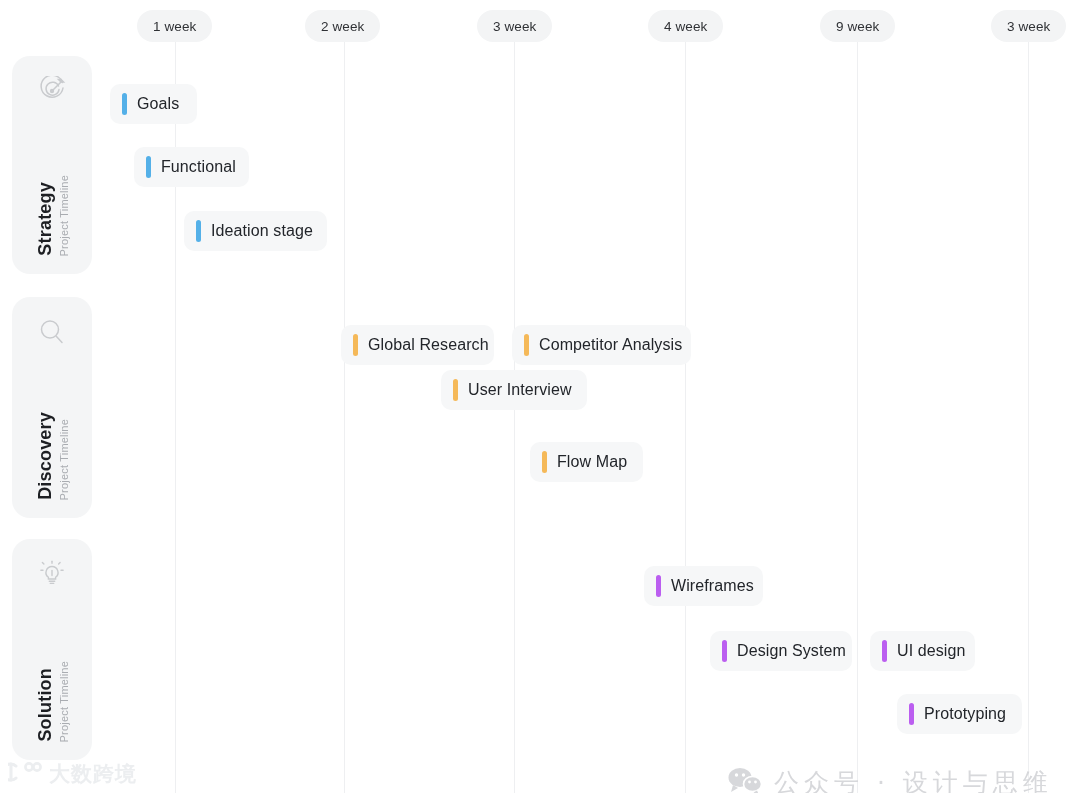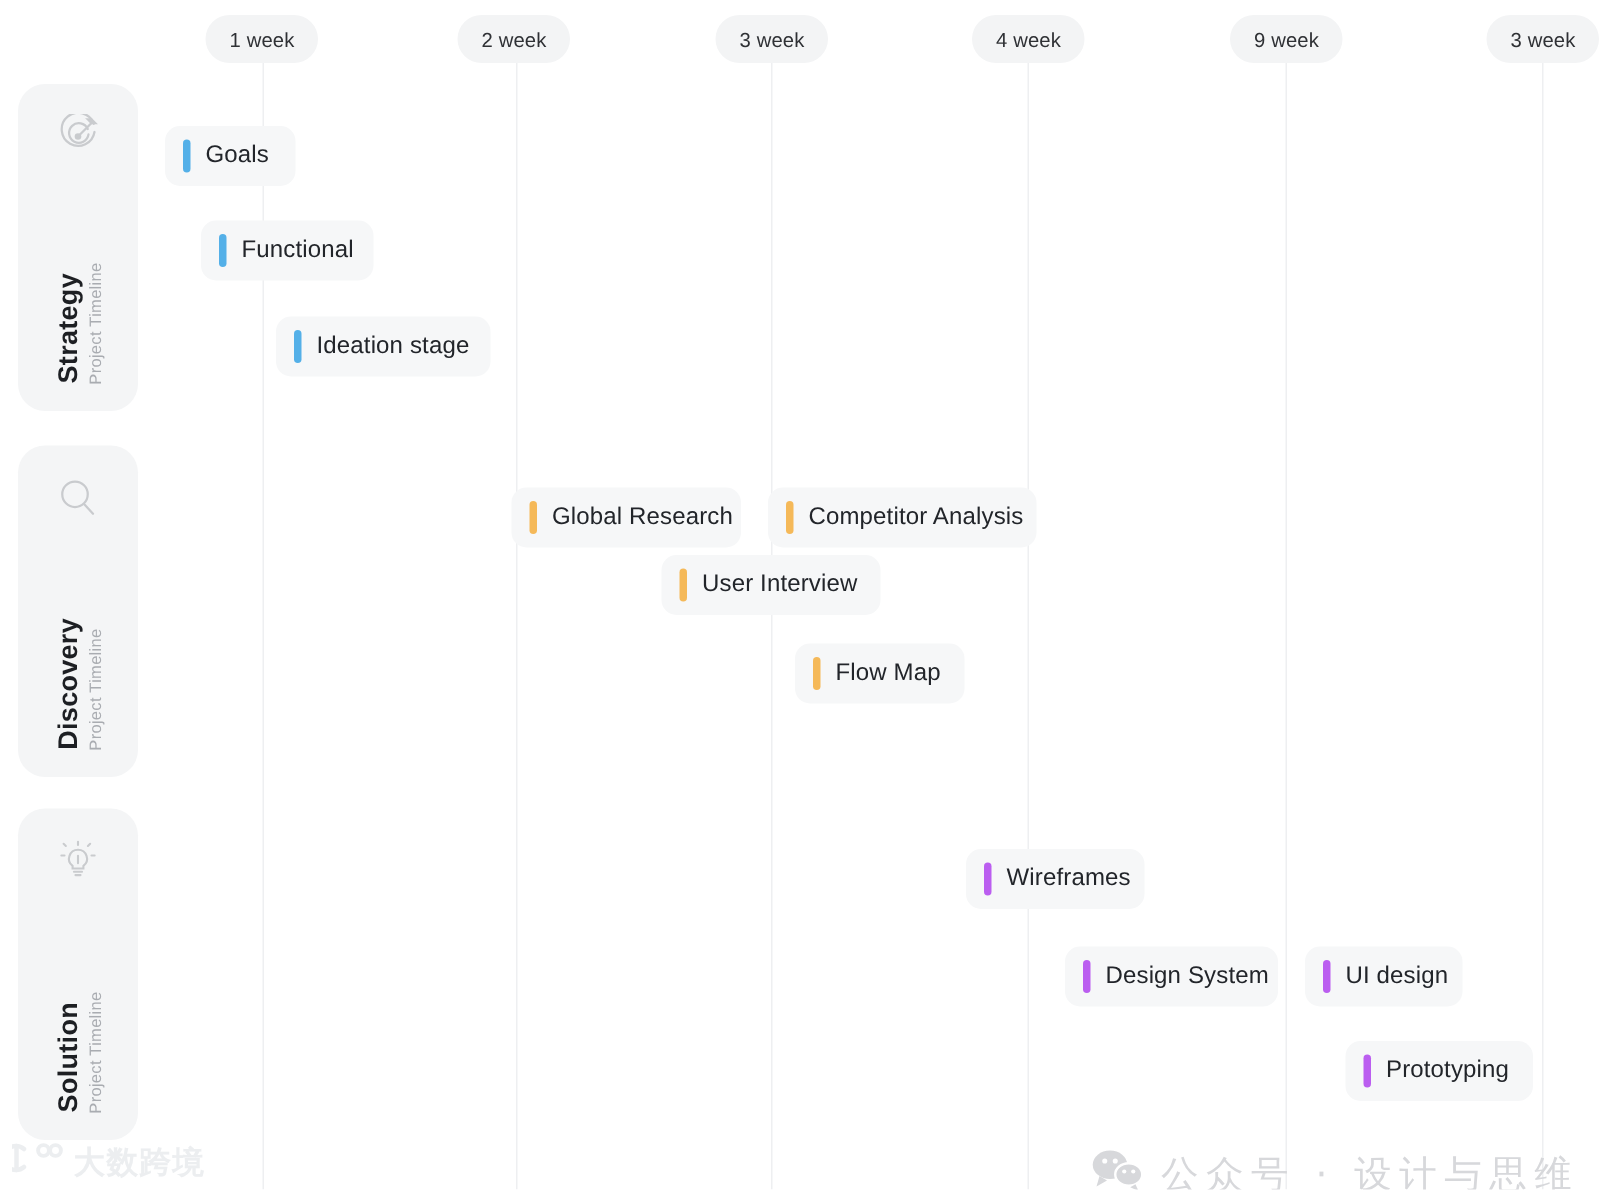--- a/index.html
+++ b/index.html
@@ -252,21 +252,21 @@
         <span class="task-label">Global Research</span>
       </div>
       <div class="task" style="left: 512px; top: 325px; width: 179px;">
         <span class="task-bar" style="background: rgb(245, 185, 89);"></span>
         <span class="task-label">Competitor Analysis</span>
       </div>
       <div class="task" style="left: 441px; top: 370px; width: 146px;">
         <span class="task-bar" style="background: rgb(245, 185, 89);"></span>
         <span class="task-label">User Interview</span>
       </div>
-      <div class="task" style="left: 530px; top: 429px; width: 113px; text-align: right;">
+      <div class="task" style="left: 530px; top: 442px; width: 113px; text-align: right;">
         <span class="task-bar" style="background: rgb(245, 185, 89);"></span>
         <span class="task-label">Flow Map</span>
       </div>
       <div class="task" style="left: 644px; top: 566px; width: 119px;">
         <span class="task-bar" style="background: rgb(187, 94, 240);"></span>
         <span class="task-label">Wireframes</span>
       </div>
       <div class="task" style="left: 710px; top: 631px; width: 142px; text-align: right;">
         <span class="task-bar" style="background: rgb(187, 94, 240);"></span>
         <span class="task-label">Design System</span>

